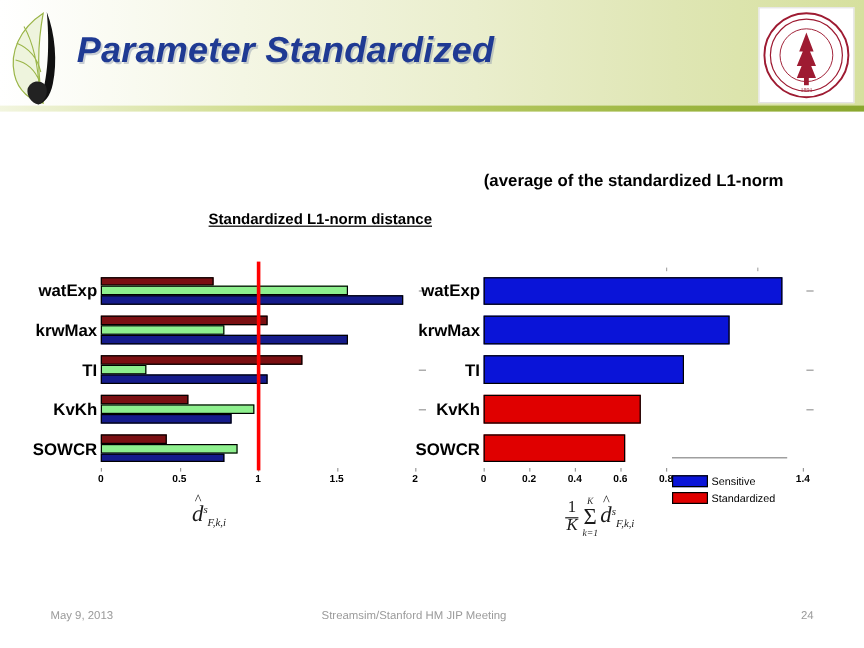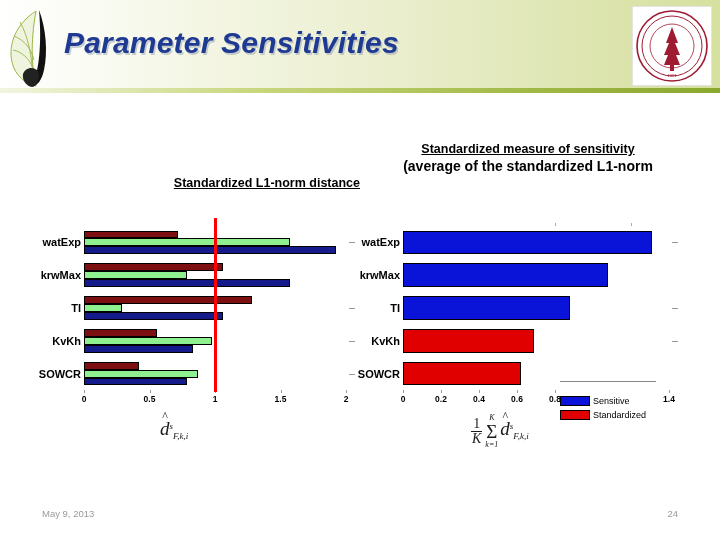--- a/index.html
+++ b/index.html
@@ -96,21 +96,21 @@
     position: absolute;
     left: 0;
     width: 100%;
   }
   .cat-label {
     position: absolute;
     right: 100%;
     margin-right: 3px;
     top: 50%;
     transform: translateY(-50%);
-    font-size: 11px;
+    font-size: 14px;
     font-weight: bold;
     color: #000000;
     white-space: nowrap;
     text-align: left;
   }
   .bar {
     position: absolute;
     left: 0;
     border: 0.8px solid #000000;
     box-sizing: border-box;
@@ -271,37 +271,36 @@
 <div id="header-underline"></div>
 
 <svg id="logo-leaf" viewBox="0 0 58 80">
   <path d="M30 3 C10 16 2 36 6 54 C9 68 20 76 30 78 C26 60 24 36 30 3 Z" fill="#eef4dd" stroke="#9ab548" stroke-width="1"></path>
   <path d="M14 14 C22 28 26 48 27 70 M8 28 C18 32 25 40 28 52 M7 42 C16 44 23 50 27 60" fill="none" stroke="#9ab548" stroke-width="0.9"></path>
   <path d="M33 2 C40 20 42 44 38 62 C36 72 31 78 26 79 C33 64 36 36 33 2 Z" fill="#111111"></path>
   <path d="M26 79 C20 78 16 72 17 66 C19 60 26 58 31 62 C35 66 33 76 26 79 Z" fill="#222222"></path>
   <path d="M20 62 L120 62" stroke="none"></path>
 </svg>
 
-<div id="header-title">Parameter Sensitivities</div>
+<div id="header-title">Parameter Standardized</div>
 
 <svg id="stanford-seal" viewBox="0 0 78 78">
   <circle cx="39" cy="39" r="35" fill="#ffffff" stroke="#9e1b32" stroke-width="1.6"></circle>
   <circle cx="39" cy="39" r="30" fill="#ffffff" stroke="#9e1b32" stroke-width="1"></circle>
   <circle cx="39" cy="39" r="22" fill="#ffffff" stroke="#9e1b32" stroke-width="0.8"></circle>
   <path d="M39 20 L45 36 L42 36 L47 48 L43 48 L47 58 L31 58 L35 48 L31 48 L36 36 L33 36 Z" fill="#9e1b32"></path>
   <rect x="37" y="56" width="4" height="8" fill="#9e1b32"></rect>
   <text x="39" y="70" font-size="5" fill="#9e1b32" text-anchor="middle" font-family="Liberation Serif, serif">1891</text>
 </svg>
 
 <div id="left-heading" class="chart-heading">
   <div class="main-line">Standardized L1-norm distance</div>
 </div>
 
 <div id="right-heading" class="chart-heading">
-  <div class="main-line">Standardized measure of sensitivity</div>
   <div class="sub-line">(average of the standardized L1-norm</div>
 </div>
 
 <div id="left-chart" class="chart-panel">
   <div class="plot-area" id="left-plot">
     <div class="axis-line"></div>
     <div id="ref-line" style="left: calc(50% - 1px); background: rgb(255, 0, 0);"></div>
   <div class="cat-row" style="top: 0%; height: 20%;">
         <div class="cat-label">watExp</div>
         <div class="bar" style="background: rgb(123, 15, 18); top: 14%; height: 24%; width: 36%;"></div>
@@ -418,14 +417,15 @@
     <span class="den">K</span>
   </span><span class="sigma-stack">
     <span class="lim">K</span>
     <span class="sig">Σ</span>
     <span class="lim">k=1</span>
   </span><span class="fx-big fx-italic fx-hat">d</span><span class="fx-sup">s</span><span class="fx-sub">F,k,i</span>
 </div>
 
 <div id="footer">
   <div id="footer-date">May 9, 2013</div>
+  <div id="footer-center">Streamsim/Stanford HM JIP Meeting</div>
   <div id="footer-page">24</div>
 </div>
 
 </body></html>

